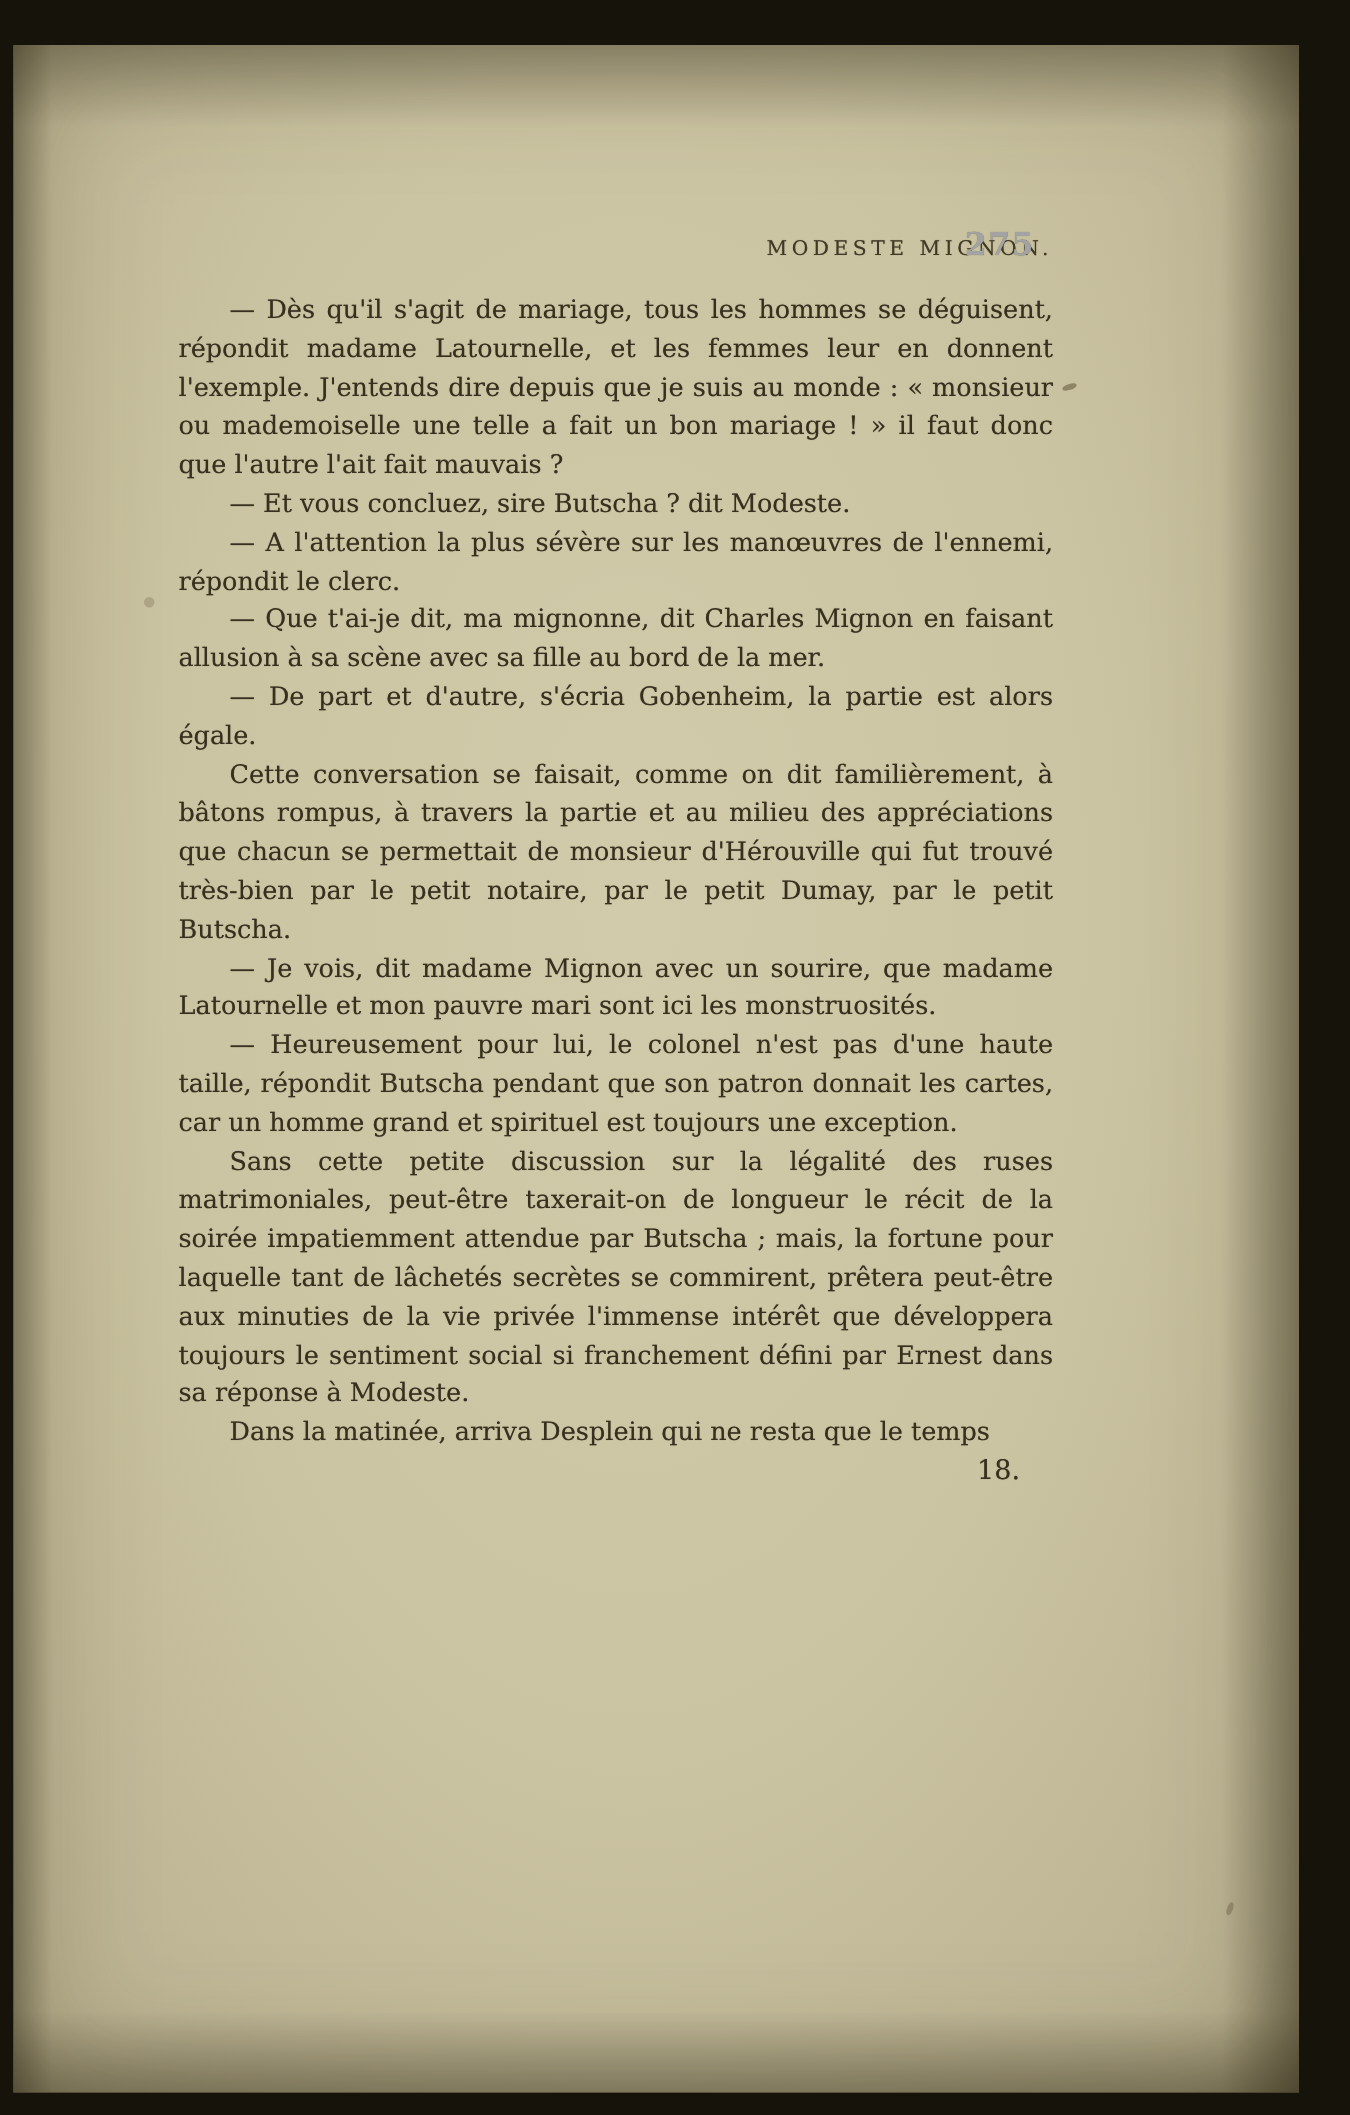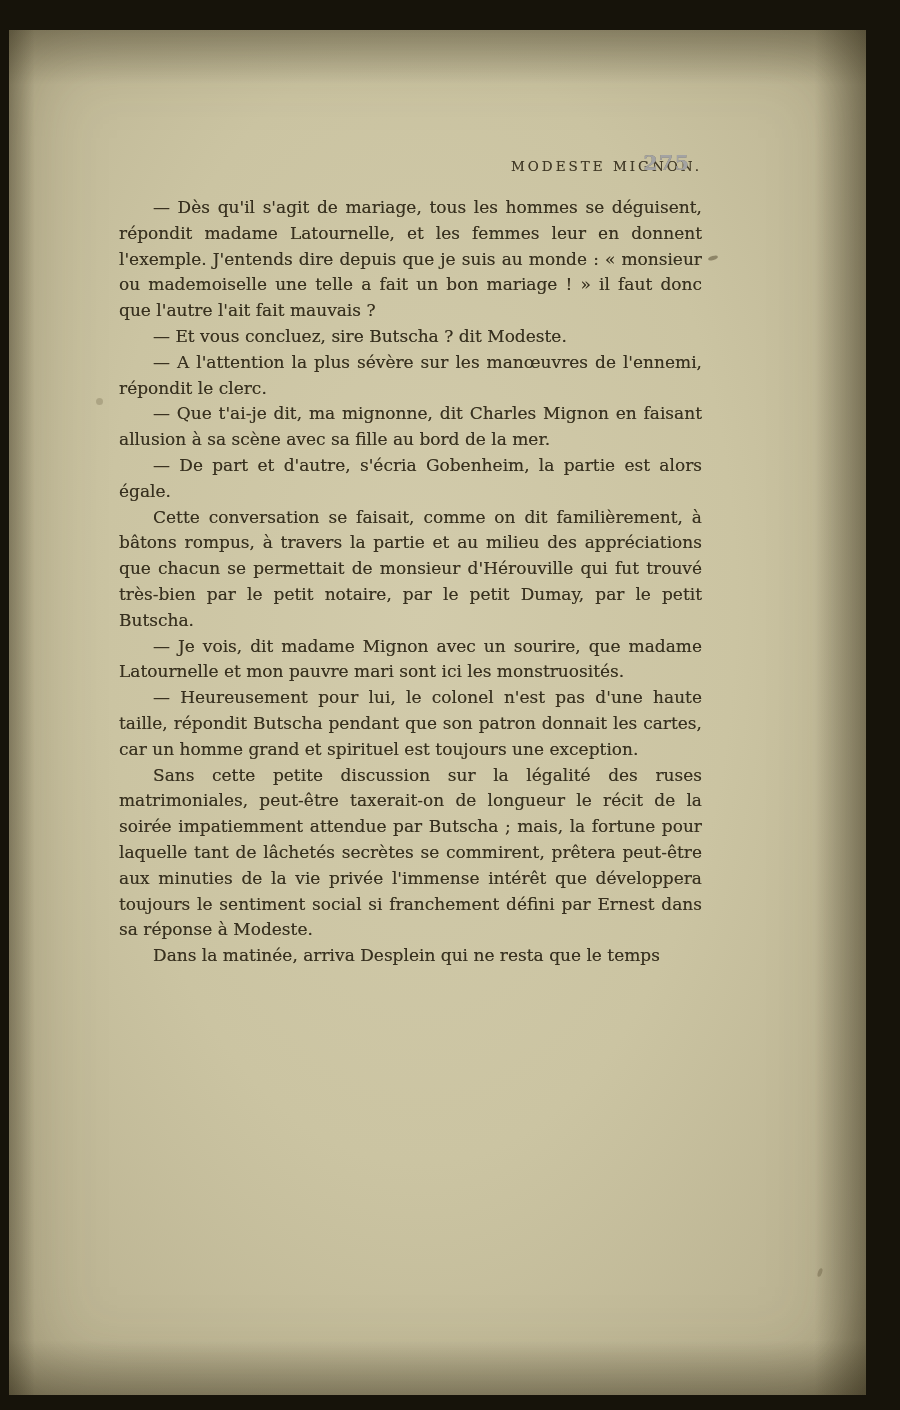--- a/index.html
+++ b/index.html
@@ -98,14 +98,15 @@
       <p class="indent">— A l'attention la plus sévère sur les manœuvres de l'ennemi, répondit le clerc.</p>
       <p class="indent">— Que t'ai-je dit, ma mignonne, dit Charles Mignon en faisant allusion à sa scène avec sa fille au bord de la mer.</p>
       <p class="indent">— De part et d'autre, s'écria Gobenheim, la partie est alors égale.</p>
       <p class="indent">Cette conversation se faisait, comme on dit familièrement, à bâtons rompus, à travers la partie et au milieu des appréciations que chacun se permettait de monsieur d'Hérouville qui fut trouvé très-bien par le petit notaire, par le petit Dumay, par le petit Butscha.</p>
       <p class="indent">— Je vois, dit madame Mignon avec un sourire, que madame Latournelle et mon pauvre mari sont ici les monstruosités.</p>
       <p class="indent">— Heureusement pour lui, le colonel n'est pas d'une haute taille, répondit Butscha pendant que son patron donnait les cartes, car un homme grand et spirituel est toujours une exception.</p>
       <p class="indent">Sans cette petite discussion sur la légalité des ruses matrimoniales, peut-être taxerait-on de longueur le récit de la soirée impatiemment attendue par Butscha ; mais, la fortune pour laquelle tant de lâchetés secrètes se commirent, prêtera peut-être aux minuties de la vie privée l'immense intérêt que développera toujours le sentiment social si franchement défini par Ernest dans sa réponse à Modeste.</p>
       <p class="indent">Dans la matinée, arriva Desplein qui ne resta que le temps</p>
     </div>
 
+    <div class="signature-mark">18.</div>
   </div>
 </div>
 
 </body></html>

